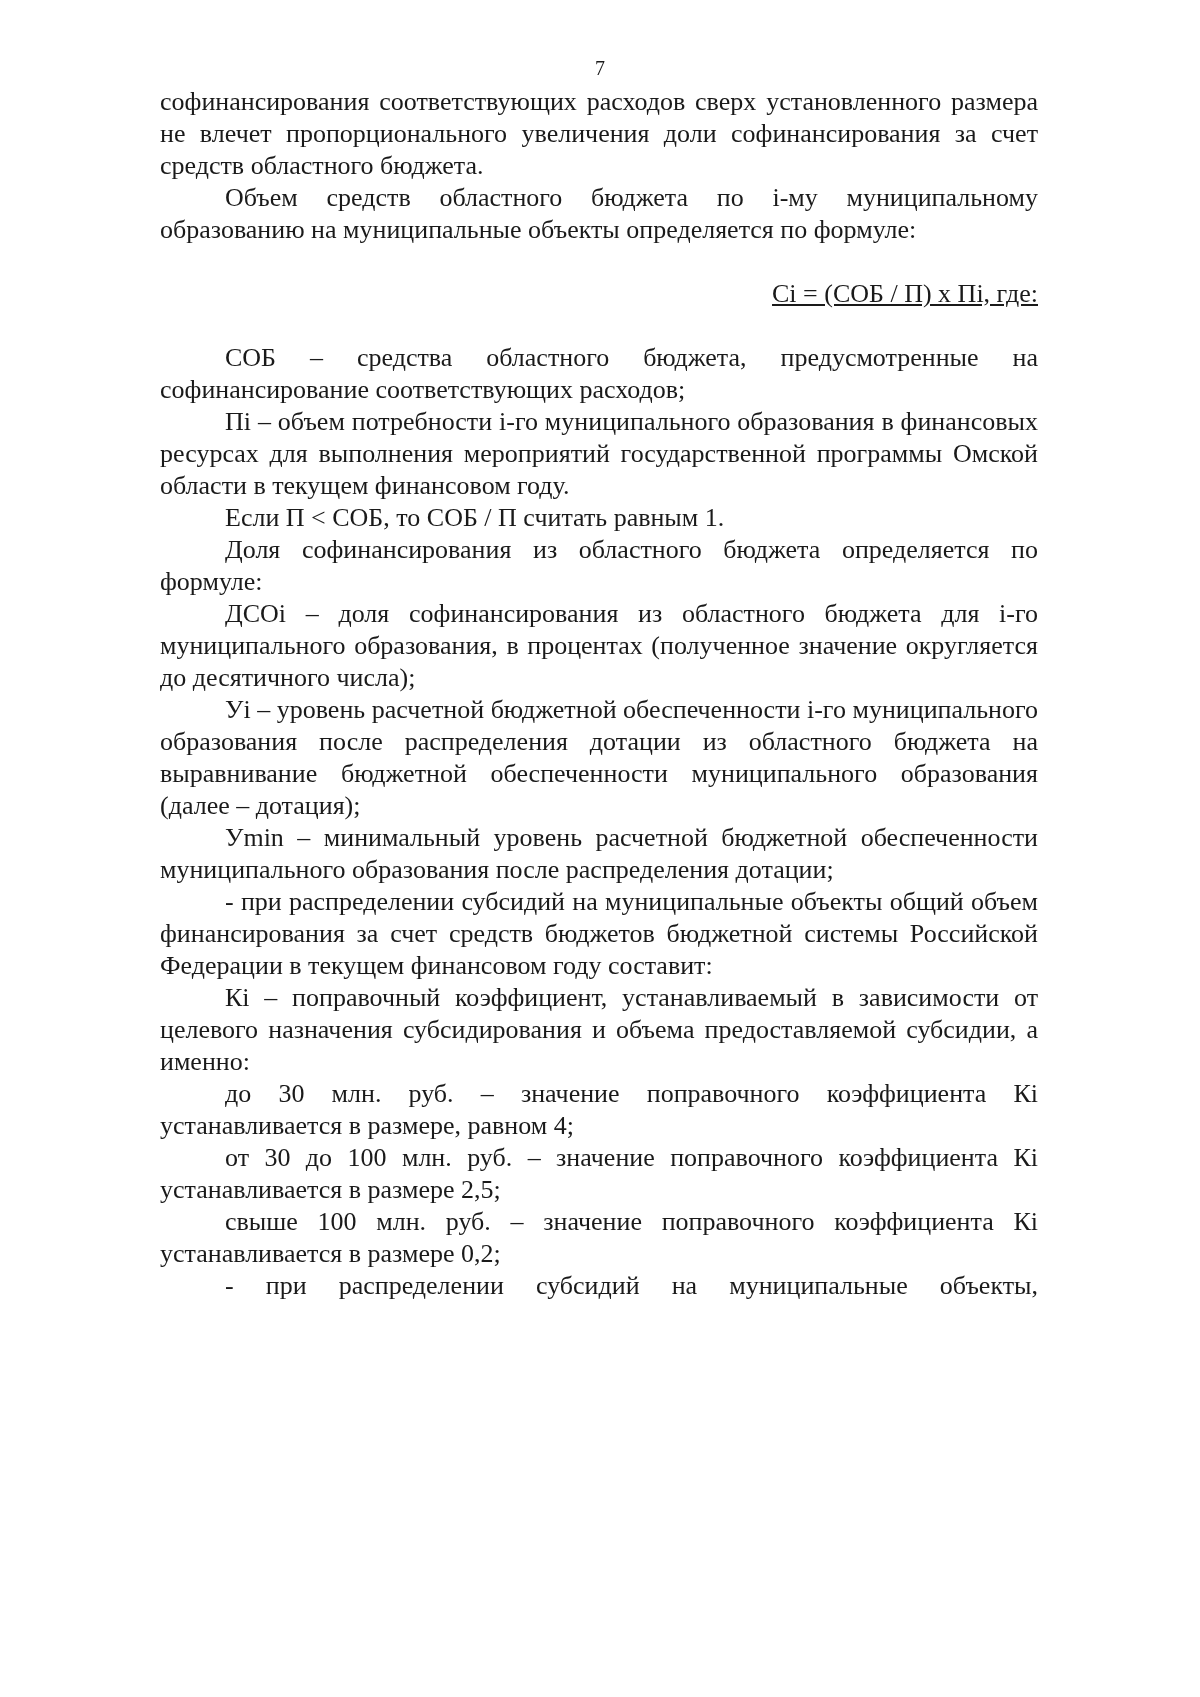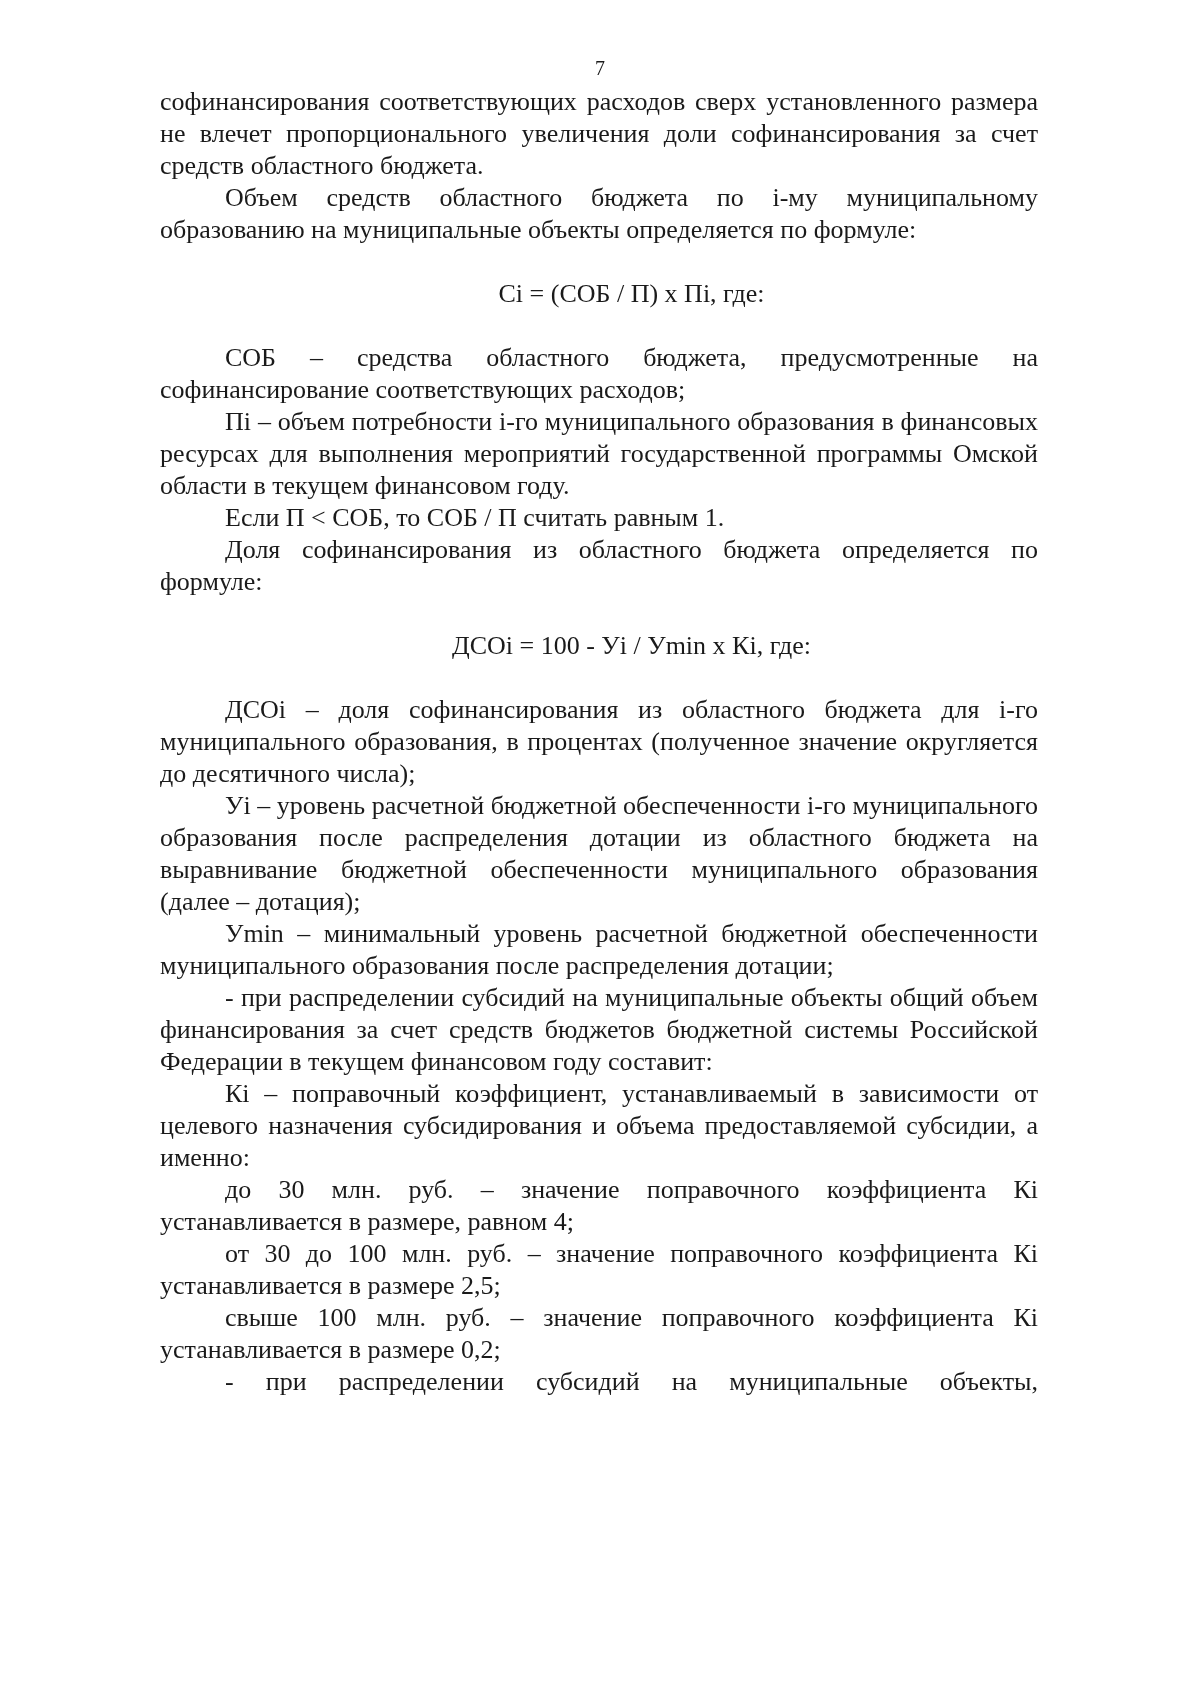--- a/index.html
+++ b/index.html
@@ -36,42 +36,42 @@
   }
   .content p {
     margin: 0;
     padding: 0;
     text-indent: 65px;
   }
   .content p.no-indent {
     text-indent: 0;
   }
   .content p.formula {
-    text-align: center;
+    text-align: right;
     margin: 32px 0;
+    text-decoration: underline;
   }
   .content p.justify-last {
     text-align-last: justify;
   }
 </style>
 </head>
 <body>
 
 <div class="page">
   <div class="page-number">7</div>
 
   <div class="content">
     <p class="no-indent">софинансирования соответствующих расходов сверх установленного размера не влечет пропорционального увеличения доли софинансирования за счет средств областного бюджета.</p>
     <p>Объем средств областного бюджета по i-му муниципальному образованию на муниципальные объекты определяется по формуле:</p>
     <p class="formula">Ci = (СОБ / П) х Пi, где:</p>
     <p>СОБ – средства областного бюджета, предусмотренные на софинансирование соответствующих расходов;</p>
     <p>Пi – объем потребности i-го муниципального образования в финансовых ресурсах для выполнения мероприятий государственной программы Омской области в текущем финансовом году.</p>
     <p>Если П &lt; СОБ, то СОБ / П считать равным 1.</p>
     <p>Доля софинансирования из областного бюджета определяется по формуле:</p>
-    <p class="formula">ДСОi = 100 - Уi / Уmin х Кi, где:</p>
     <p>ДСОi – доля софинансирования из областного бюджета для i-го муниципального образования, в процентах (полученное значение округляется до десятичного числа);</p>
     <p>Уi – уровень расчетной бюджетной обеспеченности i-го муниципального образования после распределения дотации из областного бюджета на выравнивание бюджетной обеспеченности муниципального образования (далее – дотация);</p>
     <p>Уmin – минимальный уровень расчетной бюджетной обеспеченности муниципального образования после распределения дотации;</p>
     <p>- при распределении субсидий на муниципальные объекты общий объем финансирования за счет средств бюджетов бюджетной системы Российской Федерации в текущем финансовом году составит:</p>
     <p>Кi – поправочный коэффициент, устанавливаемый в зависимости от целевого назначения субсидирования и объема предоставляемой субсидии, а именно:</p>
     <p>до 30 млн. руб. – значение поправочного коэффициента Кi устанавливается в размере, равном 4;</p>
     <p>от 30 до 100 млн. руб. – значение поправочного коэффициента Кi устанавливается в размере 2,5;</p>
     <p>свыше 100 млн. руб. – значение поправочного коэффициента Кi устанавливается в размере 0,2;</p>
     <p class="justify-last">- при распределении субсидий на муниципальные объекты,</p>
   </div>

